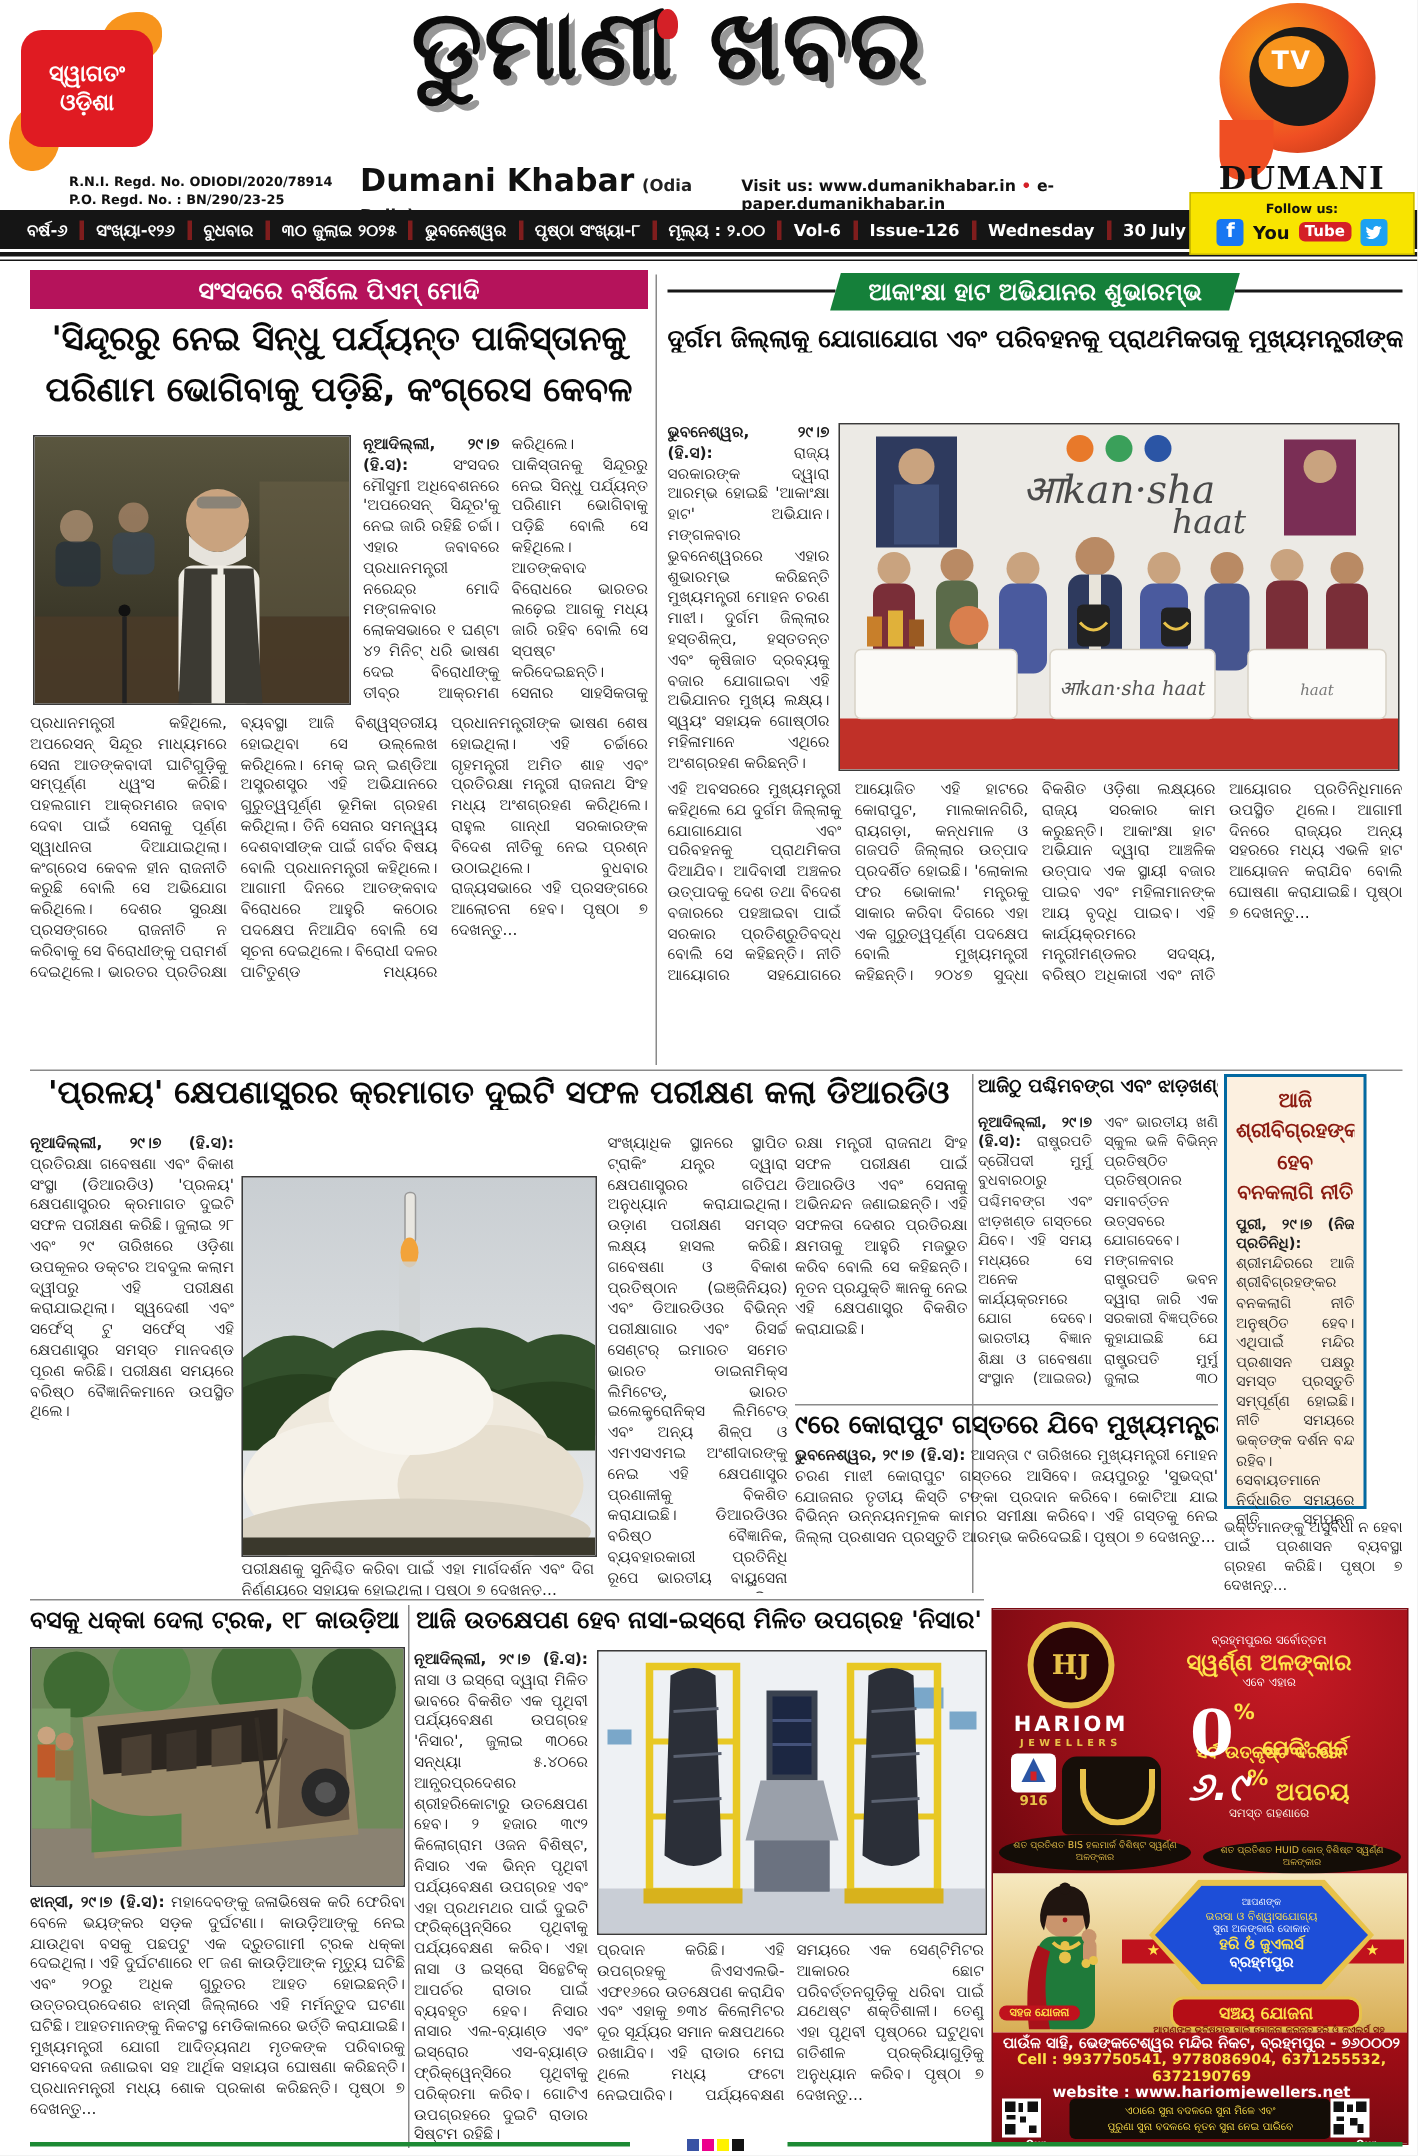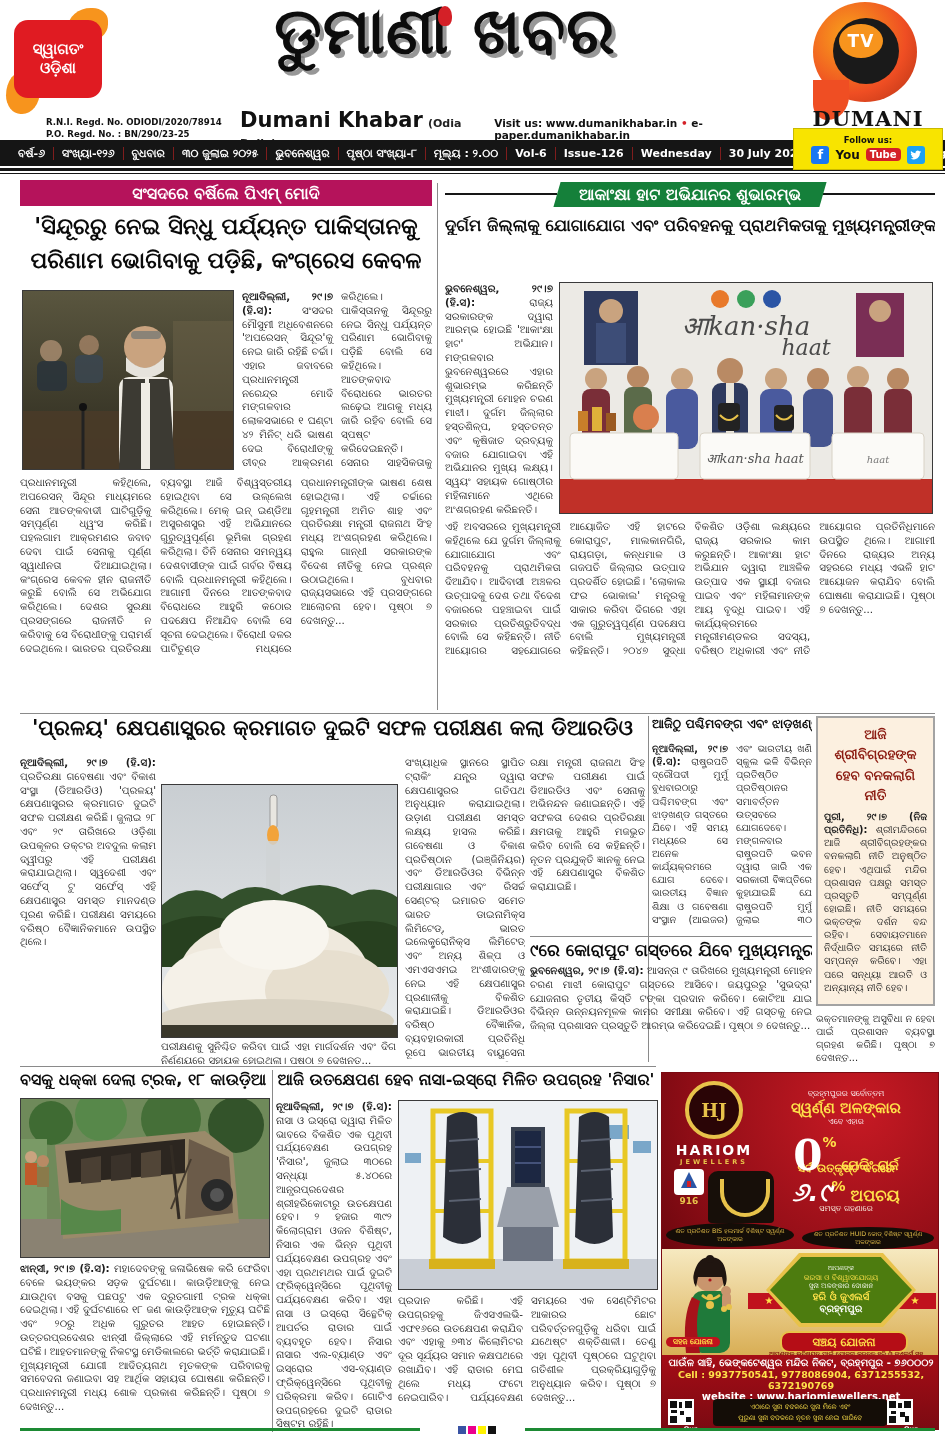--- a/index.html
+++ b/index.html
@@ -36,21 +36,21 @@
   .dring-in{position:absolute;left:38px;top:16px;width:66px;height:66px;border-radius:50%;background:#1a1a1a;}
   .dtail{position:absolute;left:18px;top:78px;width:36px;height:40px;background:#ef4e23;border-radius:0 0 60% 40%;}
   .tvcirc{position:absolute;left:44px;top:22px;width:44px;height:34px;border-radius:50%;
           background:#f7941d;display:flex;align-items:center;justify-content:center;
           color:#fff;font-weight:800;font-size:17px;letter-spacing:1px;}
   #dumani-word{position:absolute;left:0;top:104px;width:146px;text-align:center;font-family:"DejaVu Serif","Liberation Serif",serif;
           font-weight:bold;font-size:21px;color:#121212;letter-spacing:1px;}
   
   #infobar{left:0;top:140px;width:945px;height:26px;background:#151515;color:#fff;display:flex;align-items:center;
           font-size:11px;font-weight:bold;padding-left:10px;box-sizing:border-box;}
-  #infobar span.seg{padding:0 8px;border-right:1px solid #7f1d1d;white-space:nowrap;}
+  #infobar span.seg{padding:0 8px;border-right:3px solid #7f1d1d;white-space:nowrap;}
   #infobar span.seg:last-child{border-right:none;}
   #followus{right:2px;top:128px;width:148px;height:40px;background:#f8e400;border:1px solid #c9b900;
           display:flex;flex-direction:column;align-items:center;justify-content:center;gap:1px;z-index:5;}
   #followus .fl{font-size:8.5px;font-weight:800;color:#111;}
   .socialrow{display:flex;align-items:center;gap:6px;}
   .fb{width:18px;height:18px;background:#1877f2;border-radius:3px;color:#fff;font-weight:800;font-size:13px;
       display:flex;align-items:center;justify-content:center;}
   .yt-you{font-weight:800;font-size:12px;color:#111;}
   .tube{background:#d42027;color:#fff;font-weight:800;font-size:10px;border-radius:4px;padding:1px 4px;}
   .tw{width:18px;height:18px;background:#1da1f2;border-radius:3px;display:flex;align-items:center;justify-content:center;}
@@ -59,21 +59,21 @@
   .hrule{background:#8a8a8a;height:1px;}
   
   .kicker-red{height:26px;background:#b5135b;color:#fff;font-weight:bold;font-size:16px;
       display:flex;align-items:center;justify-content:center;}
   .kicker-green-wrap{display:flex;align-items:center;height:28px;}
   .kline{flex:1;height:2px;background:#161616;}
   .kgreen{background:#15803a;color:#fff;font-weight:bold;font-size:16px;padding:3px 22px;
       transform:skewX(-16deg);}
   .kgreen>span{display:inline-block;transform:skewX(16deg);}
   
-  #puri-box{left:816px;top:716px;width:119px;height:290px;border:2px solid #a3a3a3;background:#fcf0e0;
+  #puri-box{left:816px;top:716px;width:95px;height:290px;border:2px solid #0369a1;background:#fcf0e0;
       box-sizing:border-box;padding:6px 6px;}
   #puri-box .headline{font-size:13.5px;color:#8b1a10;line-height:1.5;}
   
   #ad{left:661px;top:1072px;width:278px;height:358px;border:1px solid #7a0a12;box-sizing:border-box;overflow:hidden;}
   #ad-top{position:absolute;left:0;top:0;width:278px;height:176px;
       background:radial-gradient(circle at 70% 20%,#c81a24,#8e0d16 70%,#6d070e);}
   #ad-logo{position:absolute;left:8px;top:8px;width:88px;text-align:center;}
   #ad-logo .ring{margin:0 auto;width:50px;height:50px;border-radius:50%;border:4px solid #e8c24a;
       background:#2a0506;color:#e8c24a;font-family:"DejaVu Serif",serif;font-weight:bold;font-size:18px;
       display:flex;align-items:center;justify-content:center;}
@@ -100,21 +100,21 @@
   .bust{position:absolute;left:46px;top:98px;width:66px;height:52px;background:#170f09;
       border-radius:10px 10px 4px 4px;}
   .bust .arc{position:absolute;left:12px;top:8px;width:42px;height:34px;border:4px solid #e8c24a;
       border-top:none;border-radius:0 0 40px 40px;}
   .strip{position:absolute;background:#140d07;border-radius:50%;color:#e8c24a;font-size:6.3px;
       display:flex;align-items:center;justify-content:center;text-align:center;line-height:1.25;padding:3px 8px;box-sizing:border-box;}
   #ad-gold{position:absolute;left:0;top:176px;width:278px;height:106px;
       background:linear-gradient(180deg,#f6e9c0,#e3c176 70%,#d8ae55);}
   #hex-outer{position:absolute;left:104px;top:4px;width:150px;height:74px;background:#e8c24a;
       clip-path:polygon(22% 0,78% 0,100% 50%,78% 100%,22% 100%,0 50%);display:flex;align-items:center;justify-content:center;}
-  #hex-inner{width:142px;height:66px;background:#4d7c0f;clip-path:polygon(22% 0,78% 0,100% 50%,78% 100%,22% 100%,0 50%);
+  #hex-inner{width:142px;height:66px;background:#1d4ed8;clip-path:polygon(22% 0,78% 0,100% 50%,78% 100%,22% 100%,0 50%);
       display:flex;flex-direction:column;align-items:center;justify-content:center;color:#fff;text-align:left;line-height:1.25;}
   .bdg1{font-size:6.5px;}
   .bdg2{font-size:7.5px;color:#ffe24a;}
   .bdg3{font-size:7px;}
   .bdg4{font-size:10px;font-weight:800;color:#ffe24a;}
   .bdg5{font-size:10px;font-weight:800;}
   .ribbon{position:absolute;top:44px;width:42px;height:16px;background:#c0121d;}
   .ribbon .star{color:#ffe24a;font-size:10px;line-height:16px;display:block;text-align:center;}
   #scheme{position:absolute;left:118px;top:82px;width:124px;height:18px;background:#b50d16;border:2px solid #e8c24a;
       border-radius:9px;color:#ffe24a;font-weight:800;font-size:11.5px;display:flex;align-items:center;justify-content:center;}

